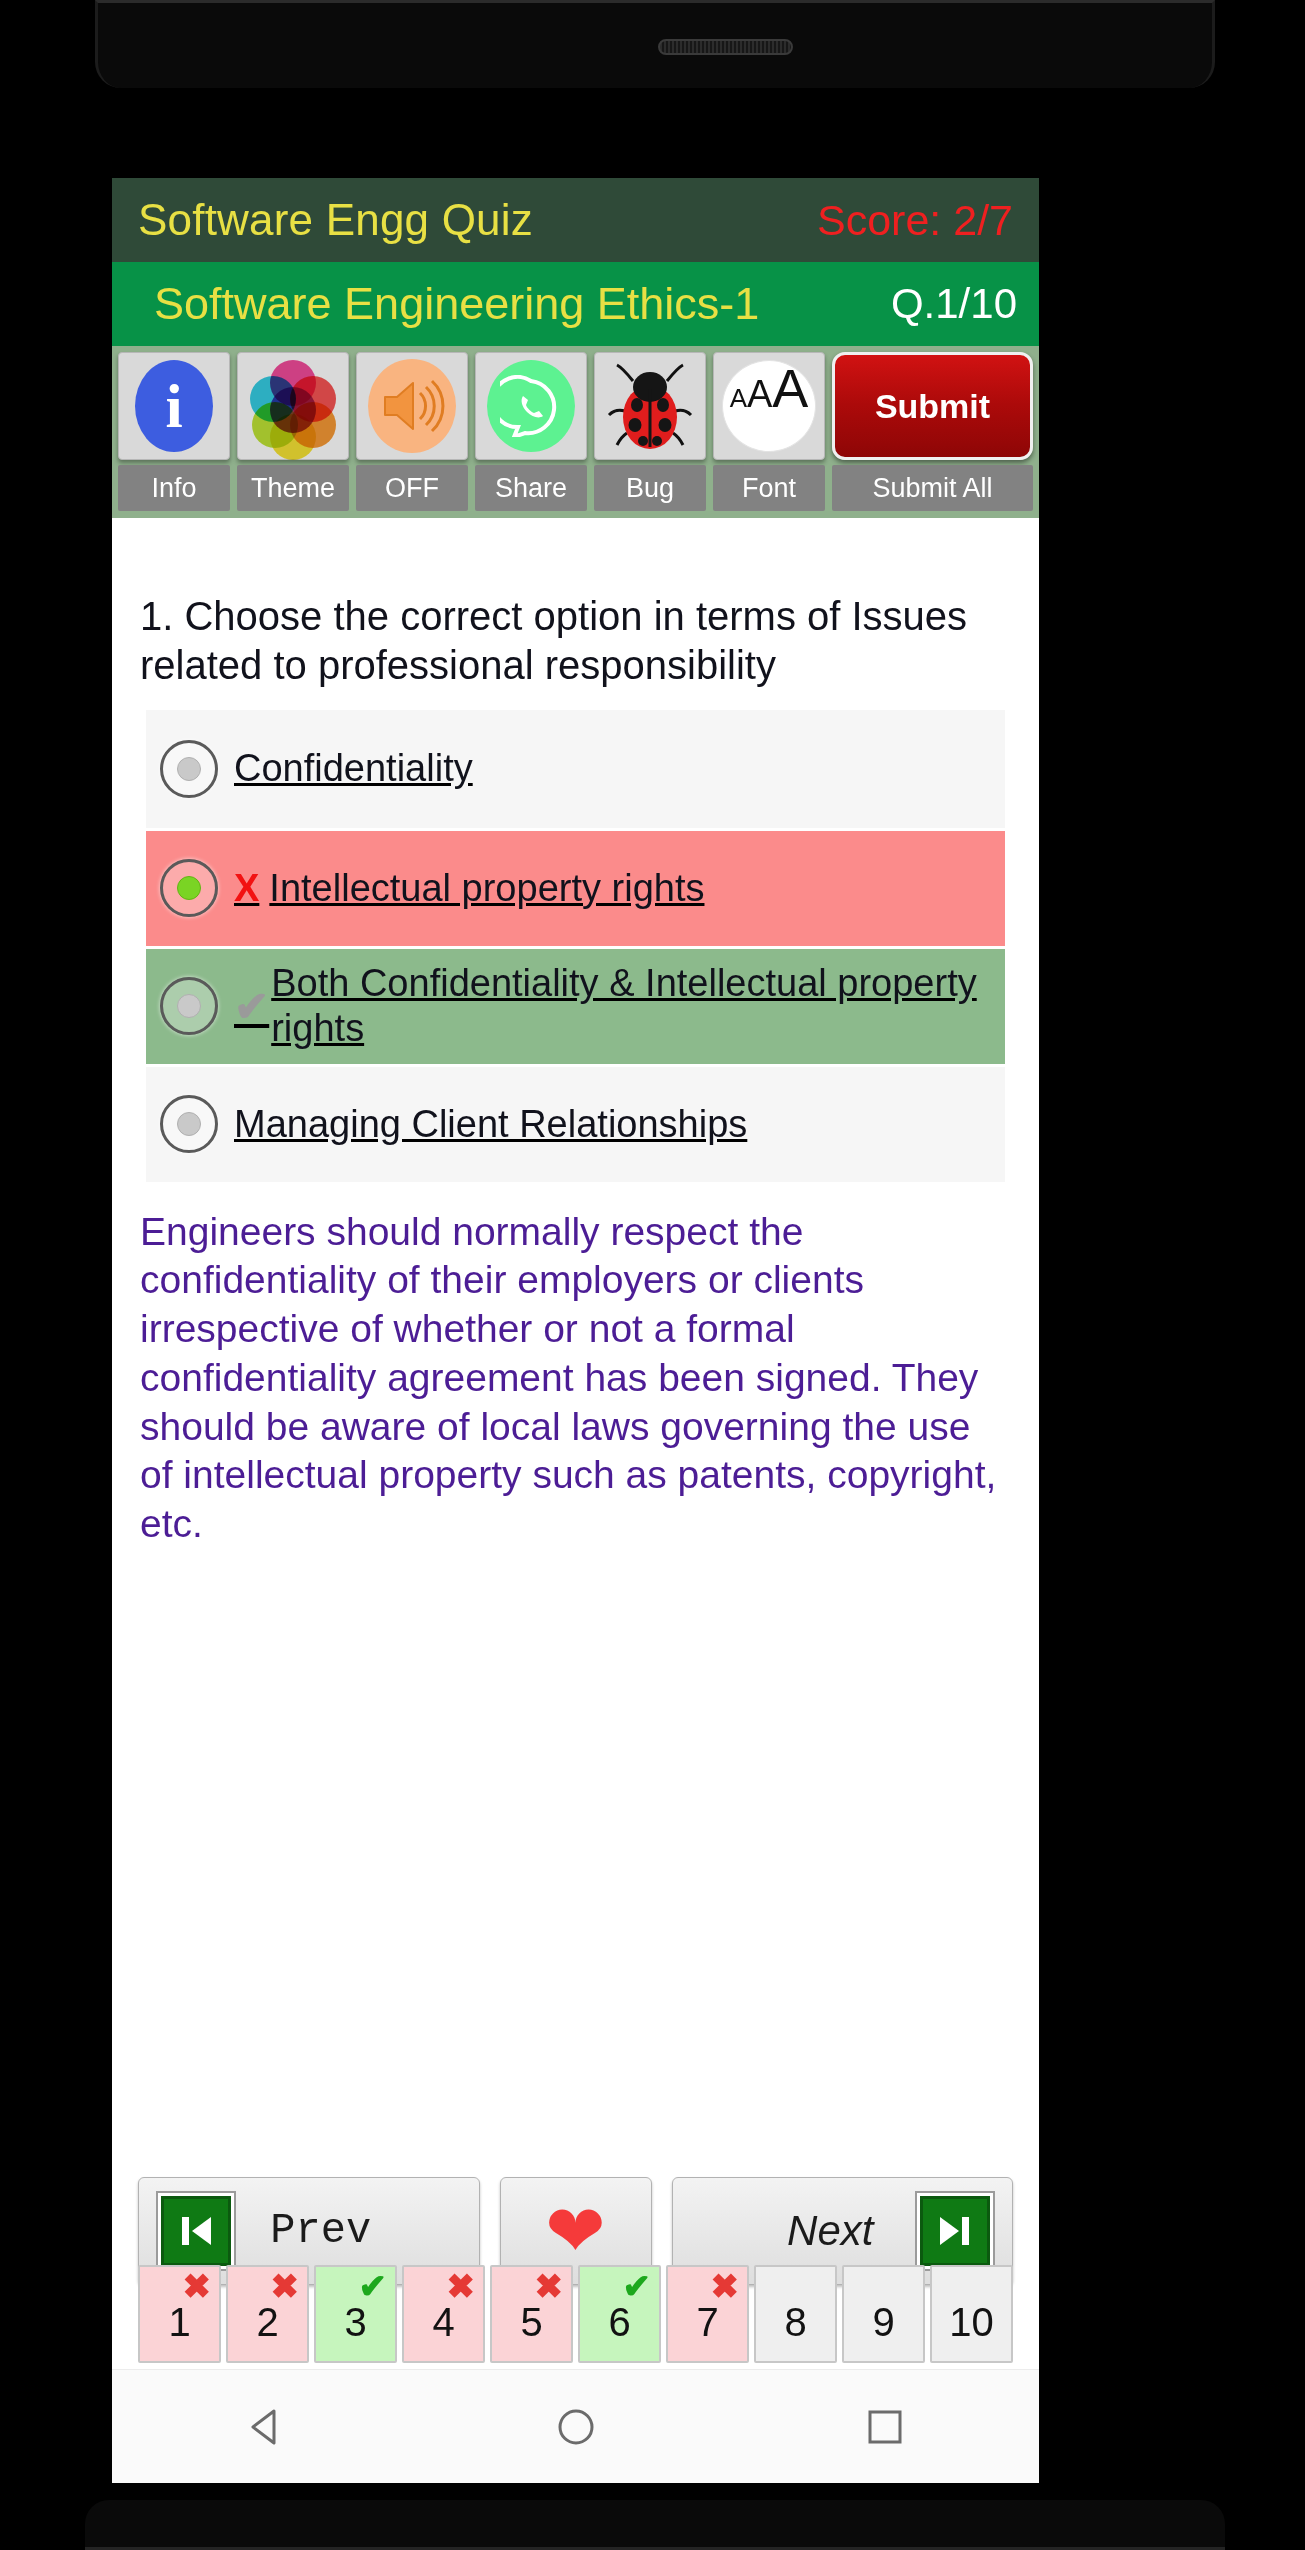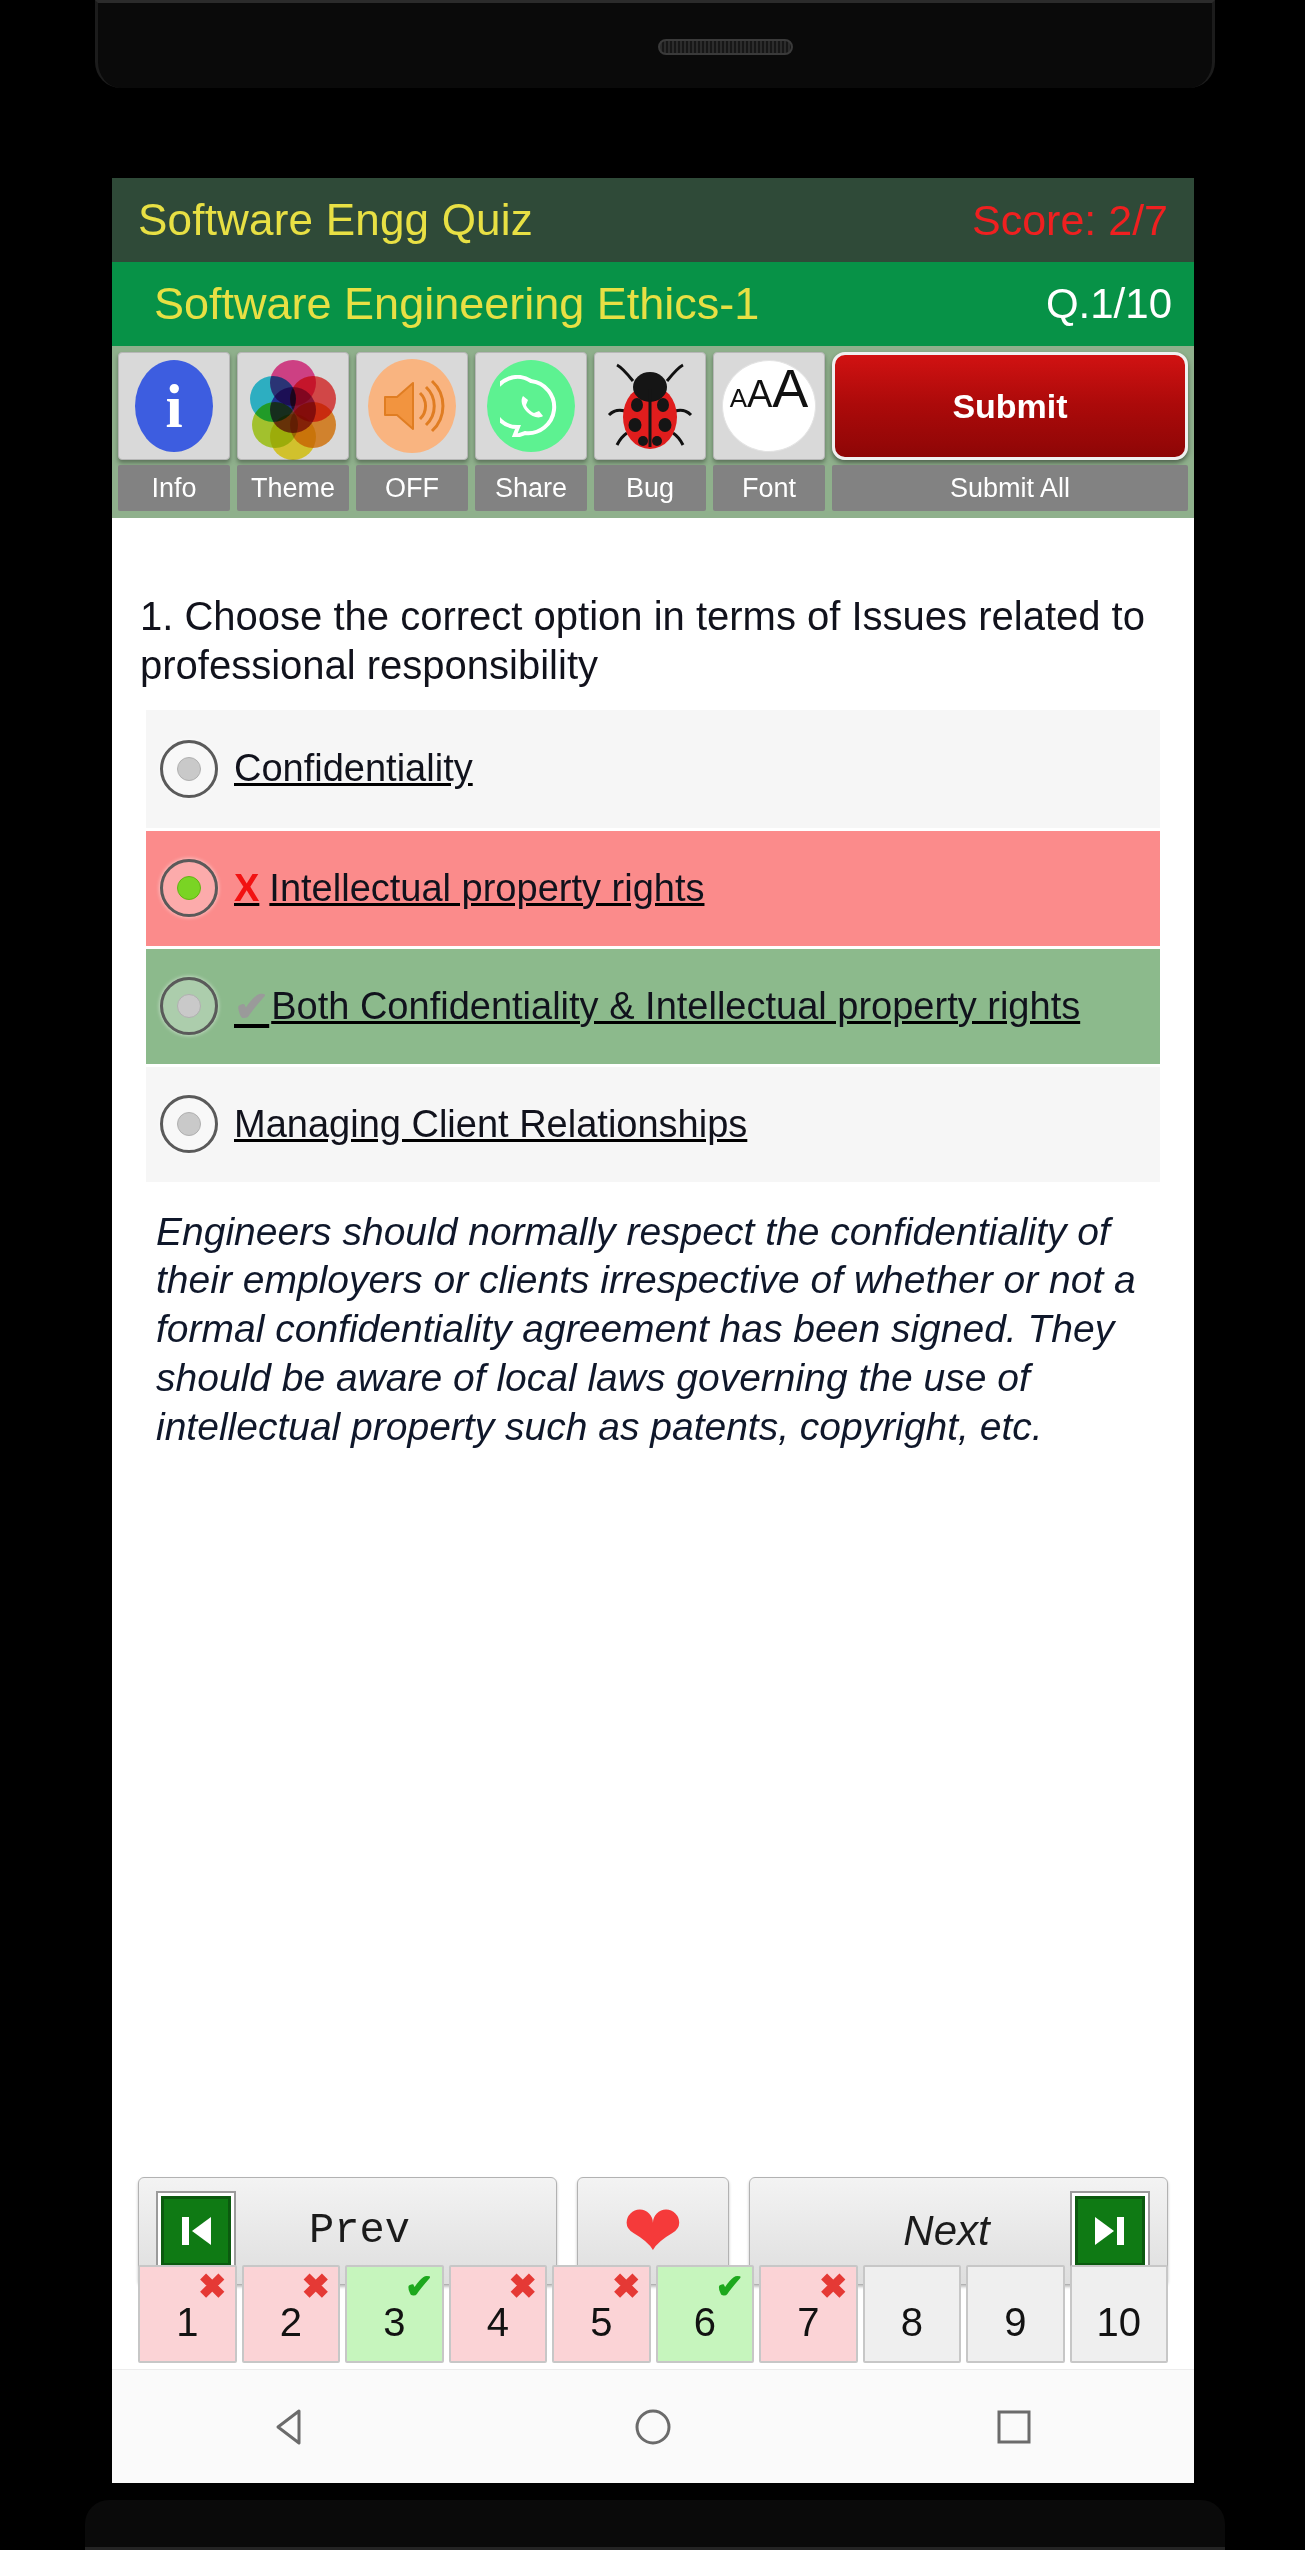--- a/index.html
+++ b/index.html
@@ -36,21 +36,21 @@
     position: absolute; left: 85px; top: 2500px;
     width: 1140px; height: 50px;
     background: #0a0a0a;
     border-radius: 24px 24px 0 0;
     border-bottom: 3px solid #242424;
   }
 
   
   #screen {
     position: absolute; left: 112px; top: 178px;
-    width: 1082px; height: 2305px;
+    width: 927px; height: 2305px;
     background: #ffffff;
     overflow: hidden;
   }
 
   
   .titlebar {
     height: 84px;
     background: #2f4a38;
     display: flex; align-items: center;
     padding: 0 26px;
@@ -204,22 +204,22 @@
   }
   .radio.sel .dot { background: #7ad424; border:1px solid #63b314; }
 
   .opt-mark { flex:0 0 auto; font-size: 38px; font-weight: 700; margin-right: 10px; }
   .opt-mark.x { color: #f21212; }
   .opt-mark.tick { color: #9a9a9a; font-size: 42px; margin-right: 2px; }
   .opt-label { font-size: 38px; color:#11121c; line-height:1.18; }
 
   
   .explain {
-    padding: 26px 28px 0 44px;
-    font-size: 39px; line-height: 1.25; color:#0f172a;font-style:italic;
+    padding: 26px 28px 0 28px;
+    font-size: 39px; line-height: 1.25; color:#4c1d95;
   }
 
   
   .navrow {
     position: absolute; left: 0; right: 0; bottom: 198px;
     display: flex; align-items: center; gap: 20px;
     padding: 0 26px;
   }
   .navbtn {
     height: 108px;

